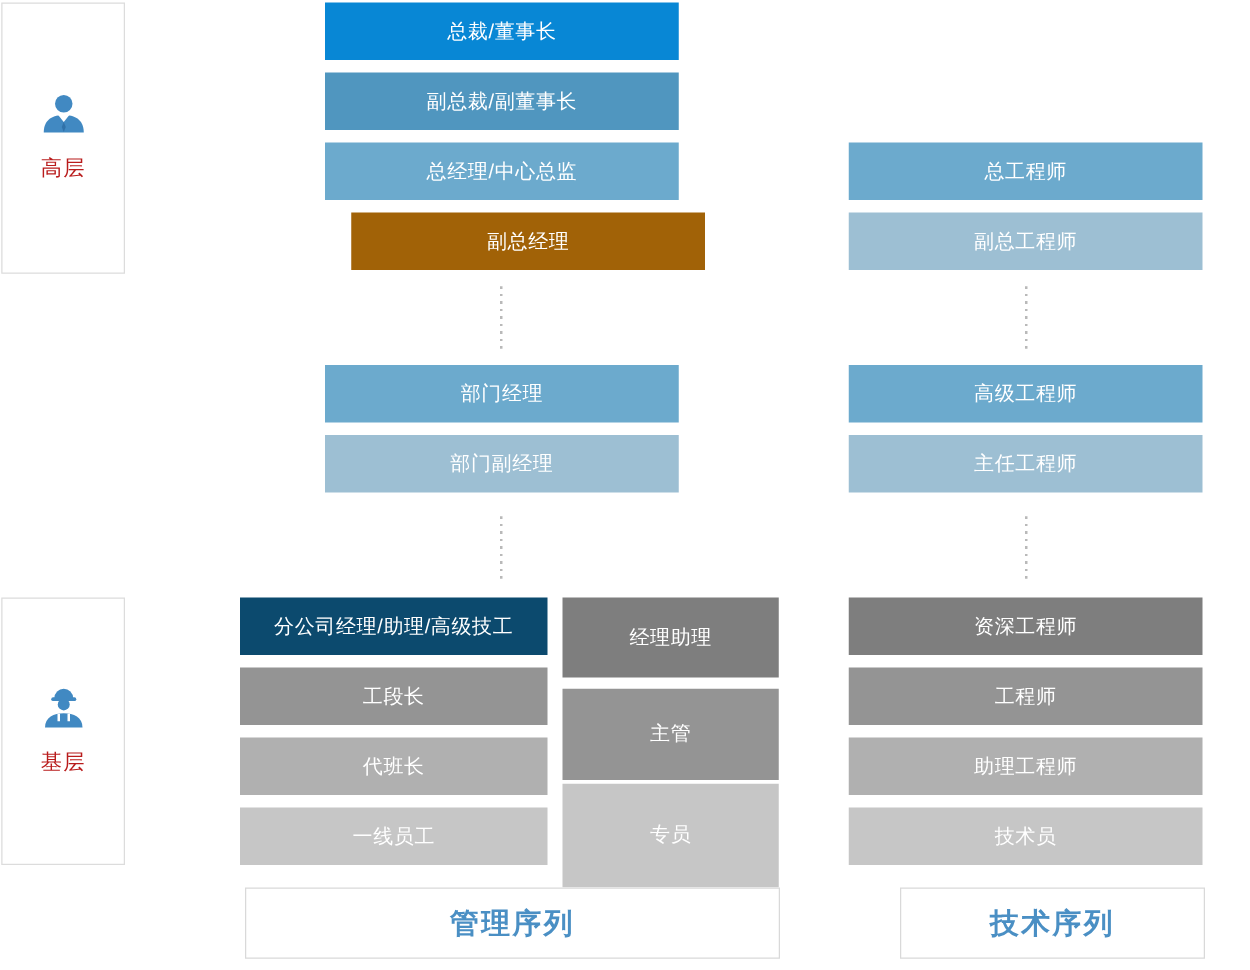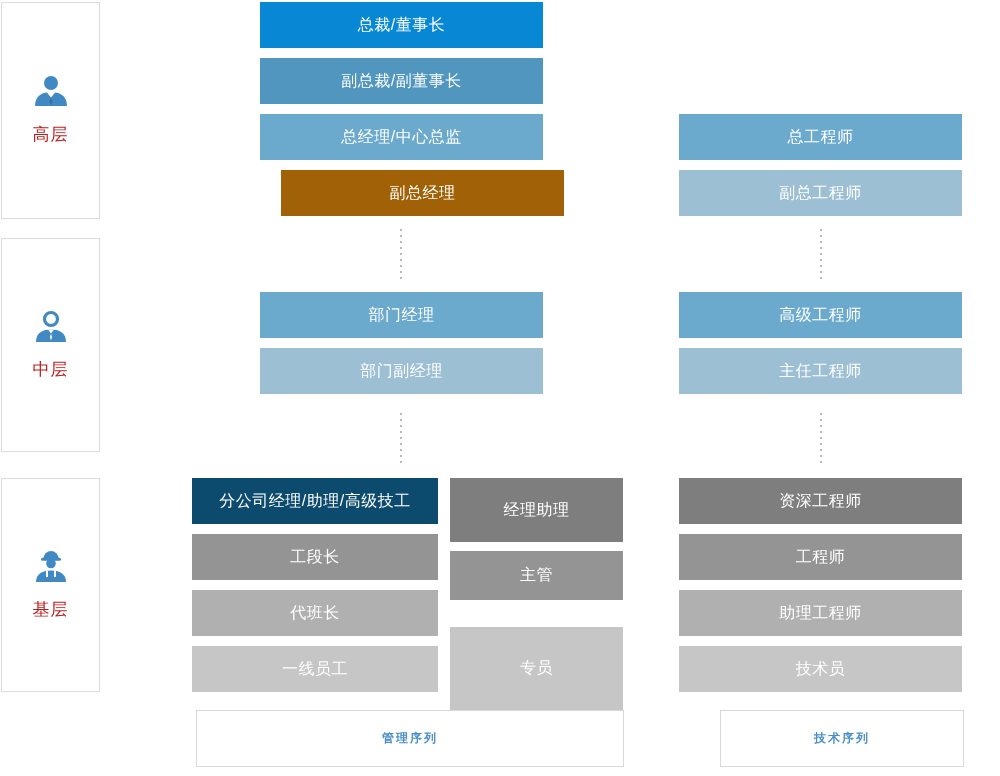--- a/index.html
+++ b/index.html
@@ -23,65 +23,56 @@
     color:#fff;font-size:16px;letter-spacing:0.5px;white-space:nowrap;
   }
   
   .mcol{left:260px;width:283px;height:46px;}
   .m1{top:2px;}  .m2{top:58px;} .m3{top:114px;} .m4{top:170px;}
   .m5{top:292px;} .m6{top:348px;}
   
   .bL{left:192px;width:246px;height:46px;}
   .bL1{top:478px;} .bL2{top:534px;} .bL3{top:590px;} .bL4{top:646px;}
   .bR{left:450px;width:173px;}
-  .bR1{top:478px;height:64px;} .bR2{top:551px;height:49px;} .bR3{top:627px;height:83px;}
+  .bR1{top:478px;height:64px;} .bR2{top:551px;height:73px;} .bR3{top:627px;height:83px;}
   
   .tcol{left:679px;width:283px;height:46px;}
   .t1{top:114px;} .t2{top:170px;} .t3{top:292px;} .t4{top:348px;}
   .t5{top:478px;} .t6{top:534px;} .t7{top:590px;} .t8{top:646px;}
   
   .dotted{
     position:absolute;width:2px;height:50px;
     background:repeating-linear-gradient(to bottom,#b9b9b9 0 2px,transparent 2px 6px);
   }
   .d1{left:400px;top:229px;} .d2{left:400px;top:413px;}
   .d3{left:820px;top:229px;} .d4{left:820px;top:413px;}
   
   .seq-box{
     position:absolute;top:710px;height:55px;border:1px solid #d9d9d9;background:#fff;
     display:flex;align-items:center;justify-content:center;
-    font-size:12px;font-weight:bold;color:#4a8fc4;letter-spacing:2px;
+    font-size:23px;font-weight:bold;color:#4a8fc4;letter-spacing:2px;
   }
   .seq-mgmt{left:196px;width:426px;}
   .seq-tech{left:720px;width:242px;}
 </style>
 </head>
 <body>
 
 <div class="stage">
 
   <div class="level-card level-1">
     <svg class="level-icon" viewBox="0 0 36 34">
       <circle cx="18" cy="8" r="7" fill="#4189c2"></circle>
       <path d="M2 31 C2 20 10 17 18 17 C26 17 34 20 34 31 Z" fill="#4189c2"></path>
       <path d="M13.5 17 L18 22.5 L22.5 17 L18 15.5 Z" fill="#ffffff"></path>
       <path d="M18 22.5 L16.4 26.5 L18 30.5 L19.6 26.5 Z" fill="#2f6fa6" opacity="0.9"></path>
     </svg>
     <div class="level-label">高层</div>
   </div>
 
-  <div class="level-card level-2">
-    <svg class="level-icon" viewBox="0 0 36 34">
-      <circle cx="18" cy="9" r="6.5" fill="none" stroke="#4189c2" stroke-width="3.2"></circle>
-      <path d="M3 32 C3 22.5 10 19.5 18 19.5 C26 19.5 33 22.5 33 32 Z" fill="#4189c2"></path>
-      <path d="M15 19.5 L18 23.5 L21 19.5 Z" fill="#ffffff"></path>
-      <path d="M18 23.5 L16.8 27 L18 30.5 L19.2 27 Z" fill="#ffffff" opacity="0.85"></path>
-    </svg>
-    <div class="level-label">中层</div>
-  </div>
 
   <div class="level-card level-3">
     <svg class="level-icon" viewBox="0 0 36 34">
       <path d="M10.5 8.5 a7.5 7.5 0 0 1 15 0 Z" fill="#4189c2"></path>
       <rect x="8" y="7.8" width="20" height="3" rx="1.5" fill="#4189c2"></rect>
       <circle cx="18" cy="13.5" r="4.8" fill="#4189c2"></circle>
       <path d="M3 32 C3 23.5 10 20.5 18 20.5 C26 20.5 33 23.5 33 32 Z" fill="#4189c2"></path>
       <path d="M14 21 L14 27 M22 21 L22 27" stroke="#ffffff" stroke-width="2"></path>
     </svg>
     <div class="level-label">基层</div>

